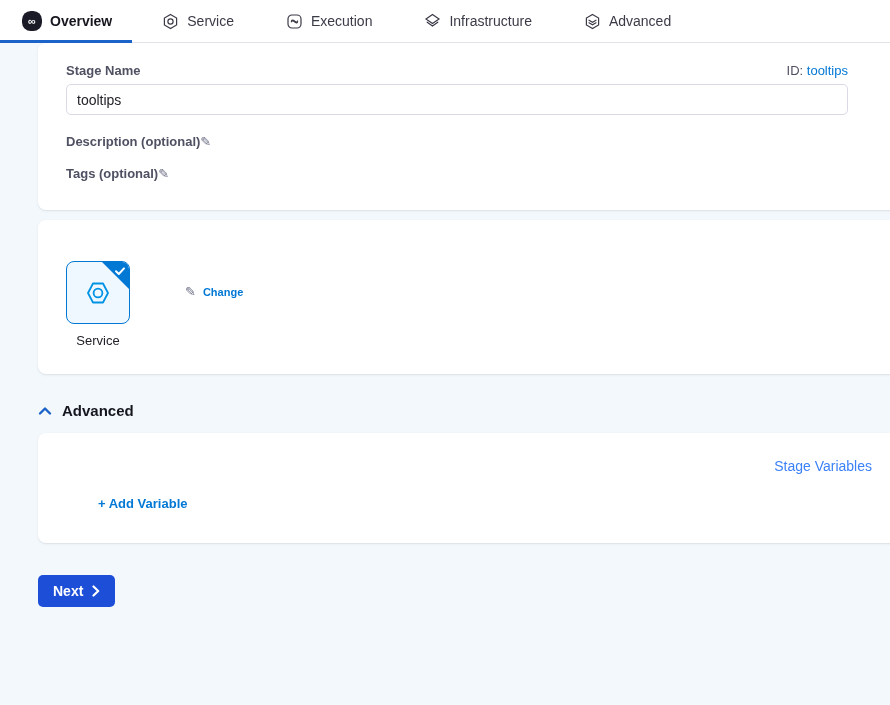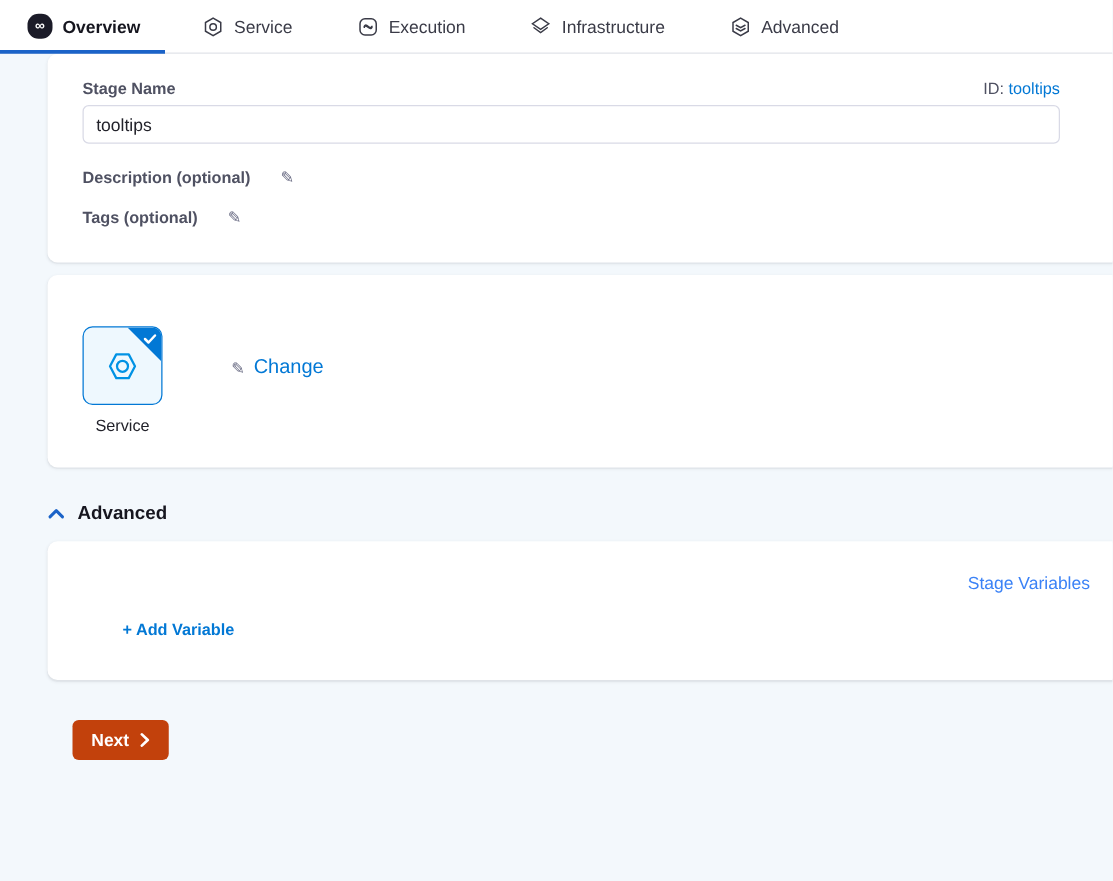--- a/index.html
+++ b/index.html
@@ -88,21 +88,21 @@
     padding: 0 10px;
     font-size: 14px;
     color: #22222a;
     font-family: "Liberation Sans", "DejaVu Sans", sans-serif;
     background: #ffffff;
     outline: none;
   }
   .opt-row {
     display: flex;
     align-items: center;
-    gap: 24px;
+    gap: 0;
     margin-top: 19px;
   }
   .pencil { color: #6b6d85; font-size: 13px; cursor: pointer; line-height: 1; }
 
   .card2 { margin-top: 10px; padding: 22px 28px 26px 28px; }
   .deploy-question { font-size: 14px; font-weight: bold; color: #16161f; }
   .deploy-row { display: flex; align-items: flex-start; margin-top: 19px; }
   .tile-wrap { width: 64px; text-align: center; }
   .deploy-tile {
     position: relative;
@@ -121,21 +121,21 @@
     border-top: 27px solid #0278d5;
     border-left: 27px solid transparent;
   }
   .tile-check { position: absolute; top: 3px; right: 3px; }
   .tile-label { margin-top: 9px; font-size: 13px; color: #22222a; }
   .change-link {
     display: flex; align-items: center; gap: 7px;
     margin: 24px 0 0 55px;
     cursor: pointer;
   }
-  .change-text { font-size: 16px; font-weight: normal; color: #0278d5; }
+  .change-text { font-size: 11px; font-weight: bold; color: #0278d5; }
 
   .adv-header {
     display: flex; align-items: center; gap: 10px;
     margin-top: 28px;
     cursor: pointer;
   }
   .adv-title { font-size: 15px; font-weight: bold; color: #16161f; }
 
   .card3 { margin-top: 14px; padding: 25px 28px 31px 28px; }
   .vars-title { font-size: 14px; font-weight: normal; color: #3b82f6; text-align: right; }
@@ -147,30 +147,29 @@
     color: #0278d5;
     cursor: pointer;
     margin-left: 32px;
   }
 
   .next-btn {
     display: inline-flex;
     align-items: center;
     gap: 9px;
     margin-top: 32px;
-    background: #c2410c;
+    background: #1d4ed8;
     color: #ffffff;
     border: none;
     border-radius: 5px;
     padding: 8px 15px;
     font-size: 14px;
     font-weight: bold;
     font-family: "Liberation Sans", "DejaVu Sans", sans-serif;
     cursor: pointer;
-    margin-left: 20px;
   }
 </style>
 </head>
 <body>
 
 <div class="page">
 
   <div class="tabbar">
     <div class="tab first active">
       <span class="harness-badge">∞</span>

